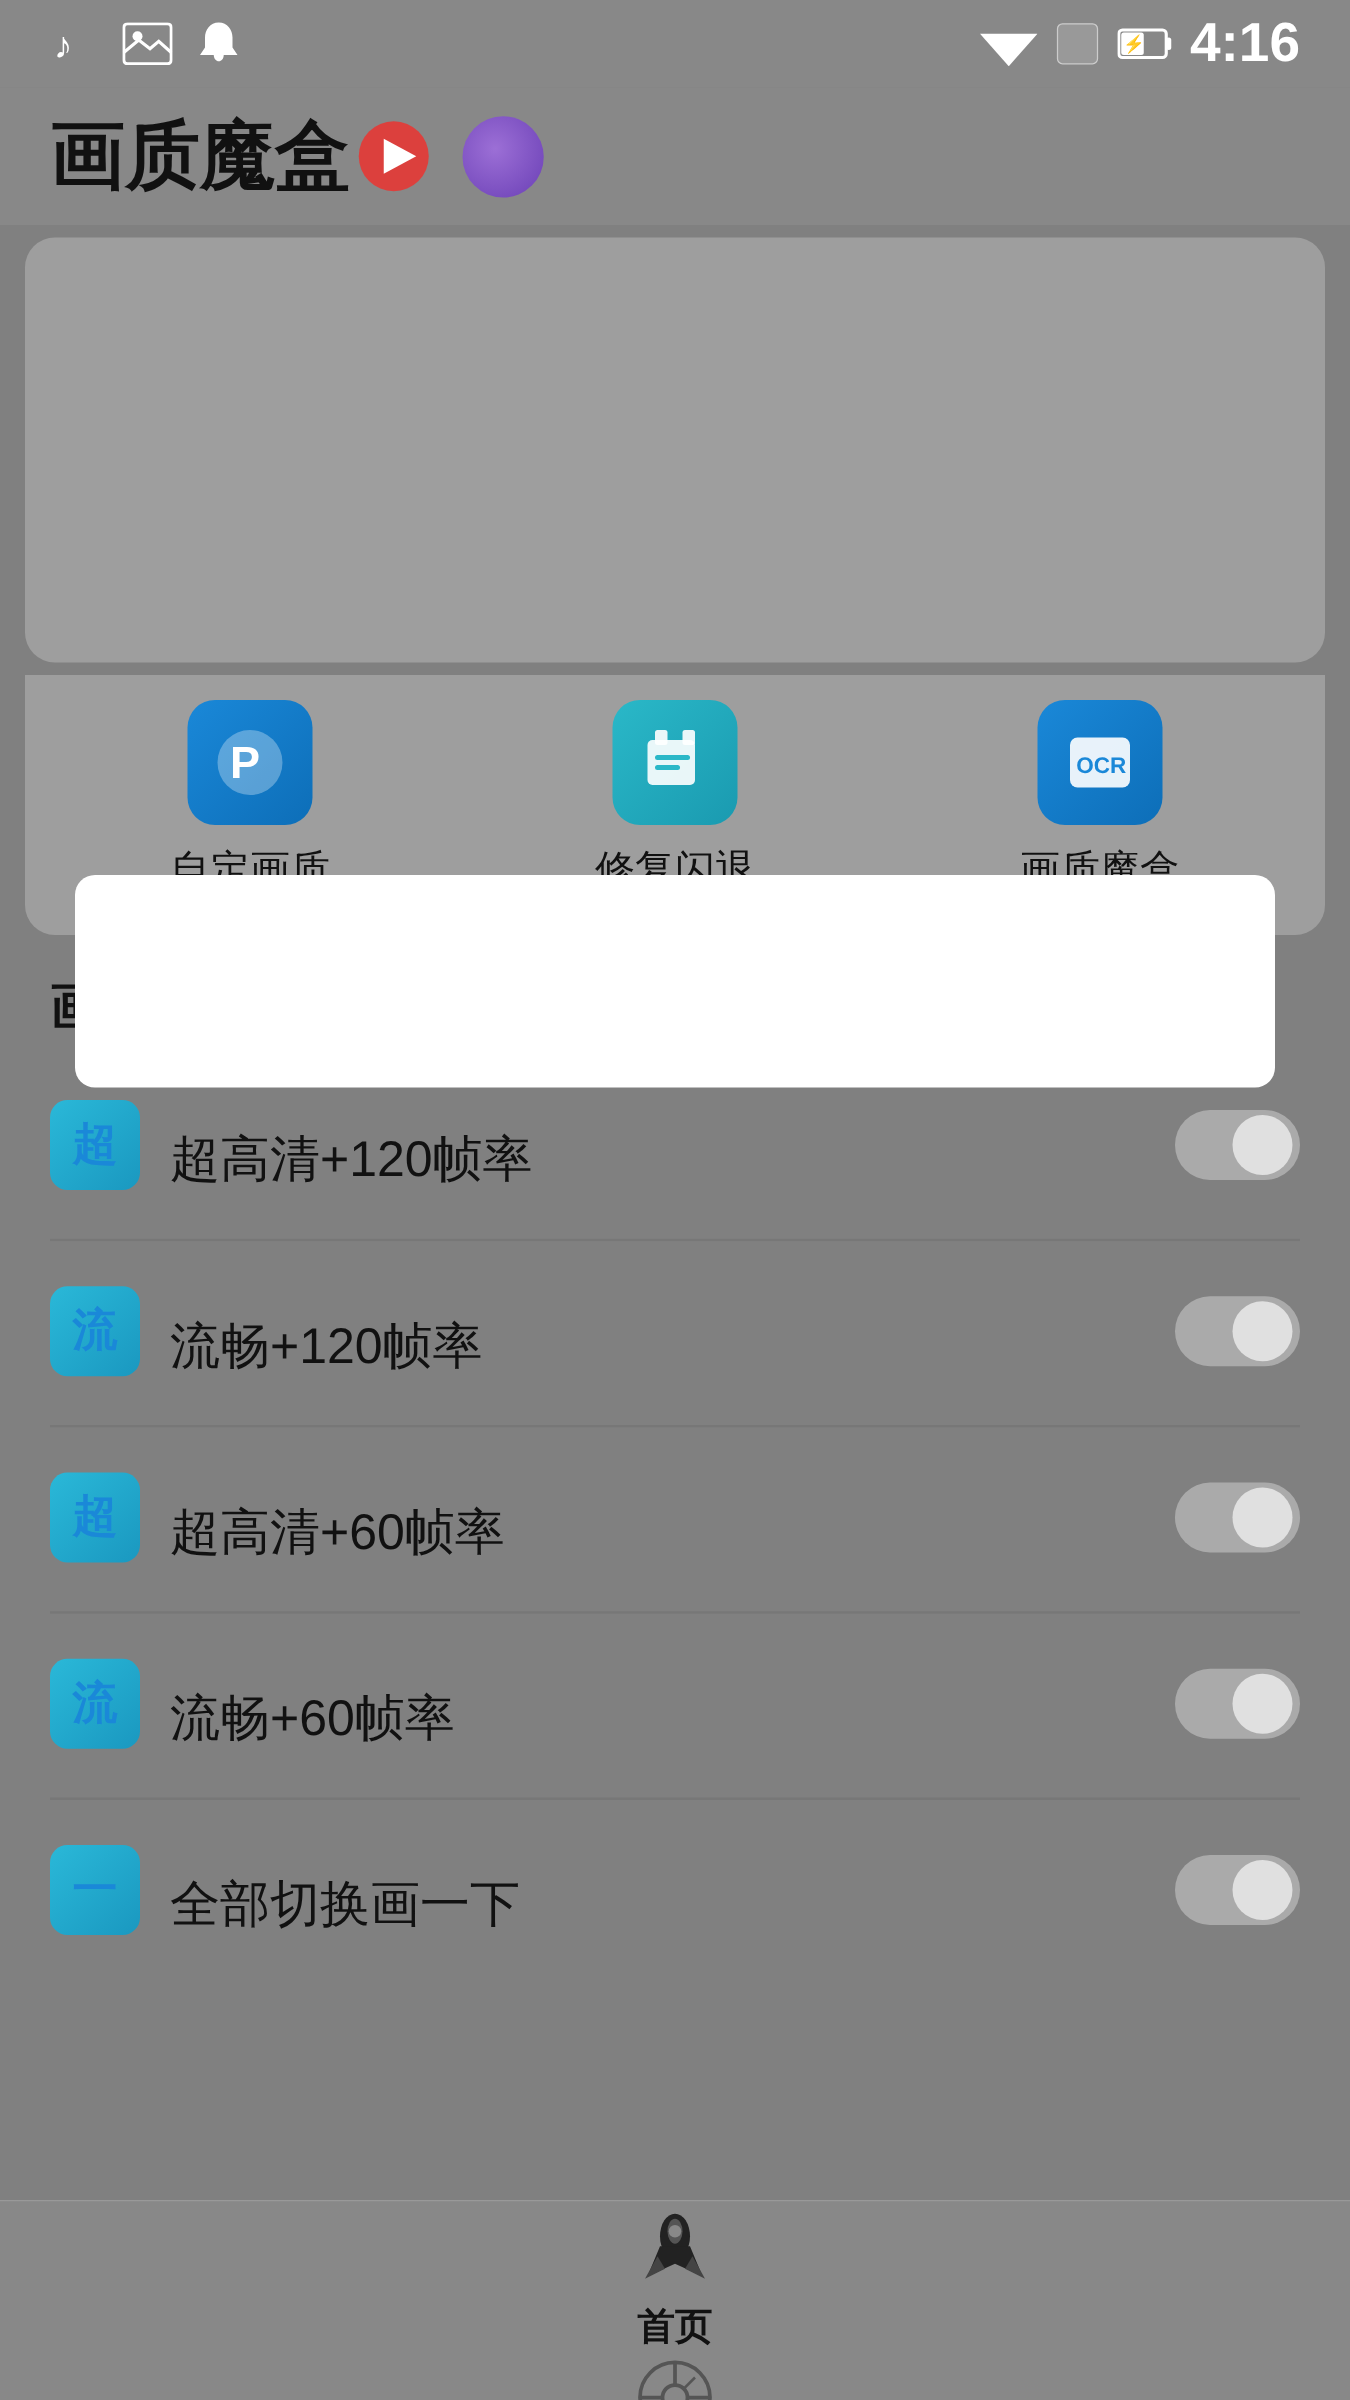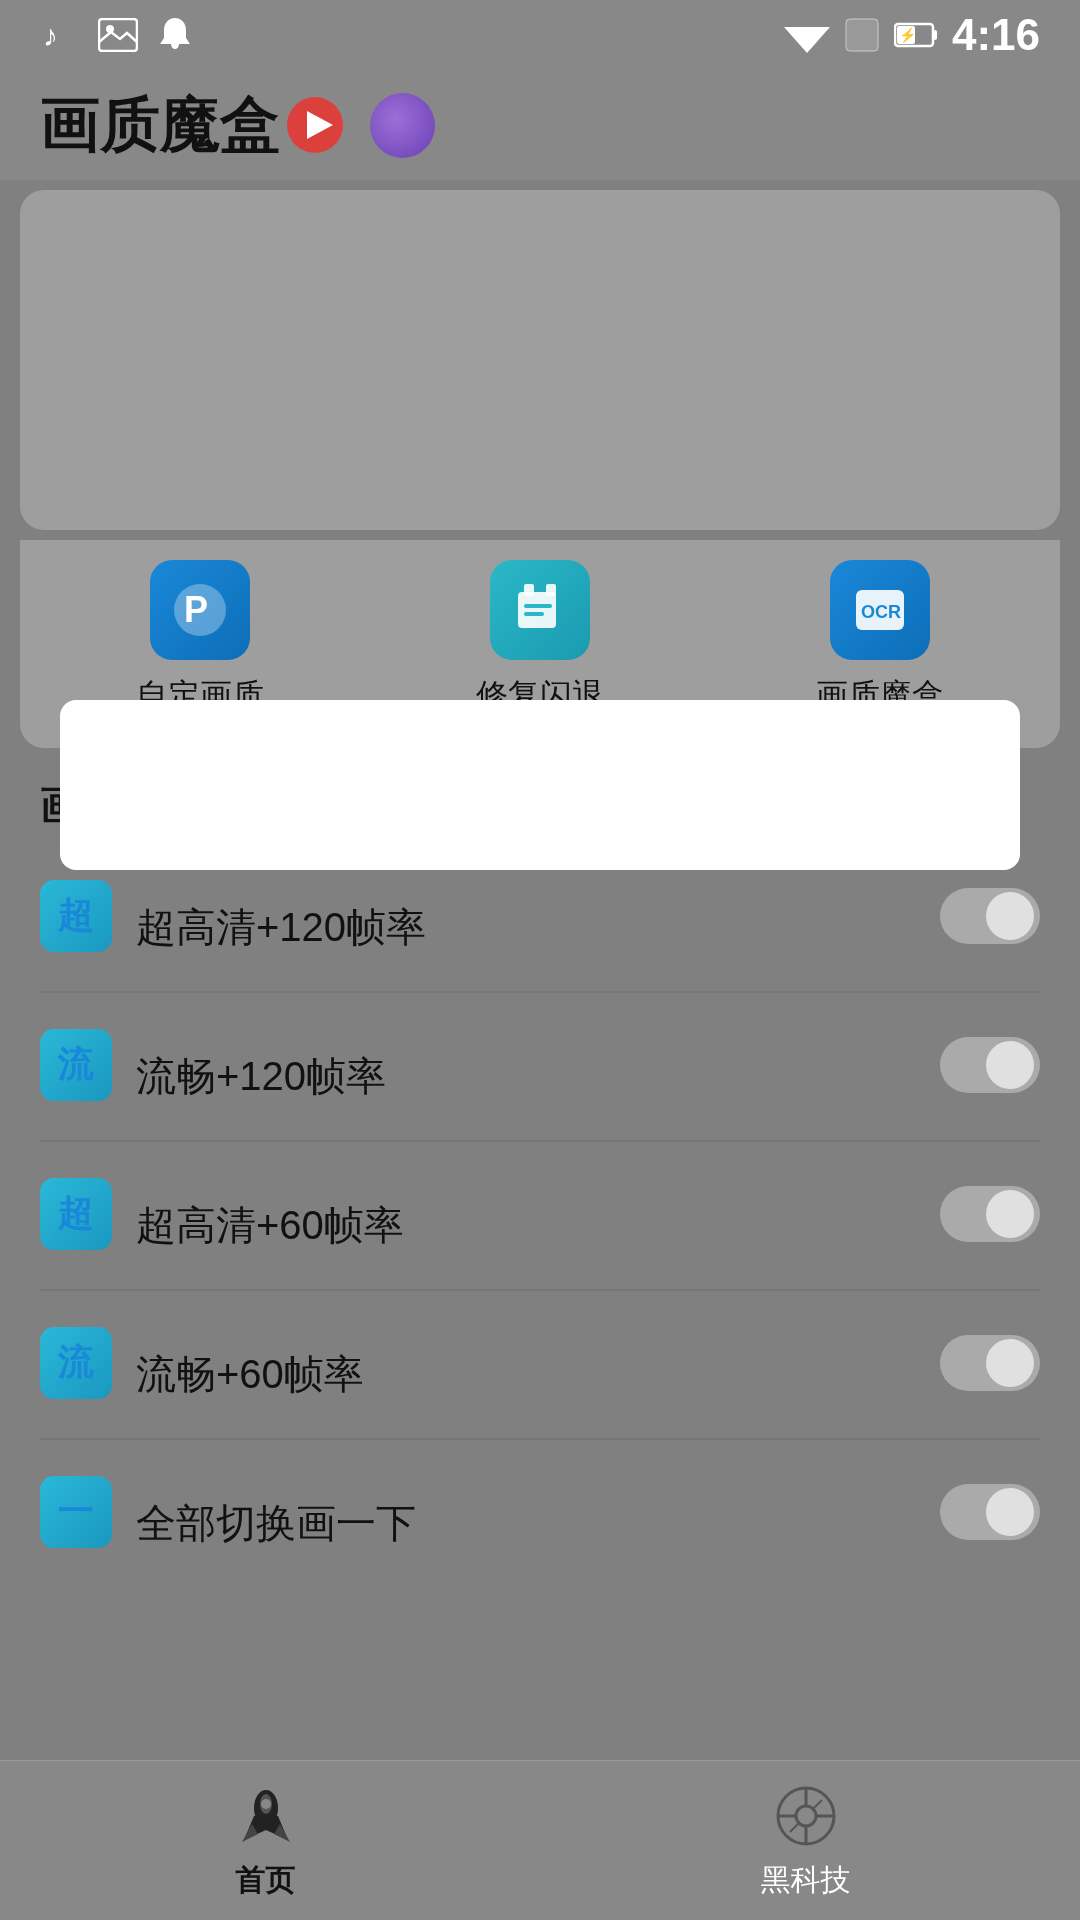--- a/index.html
+++ b/index.html
@@ -215,20 +215,21 @@
     .bottom-nav {
       position: fixed;
       bottom: 0;
       width: 1080px;
       height: 160px;
       background-color: #888;
       display: flex;
       align-items: center;
       justify-content: space-around;
       border-top: 1px solid #999;
+      flex-direction: column;
     }
 
     .nav-item {
       display: flex;
       flex-direction: column;
       align-items: center;
       gap: 8px;
       cursor: pointer;
     }
 

